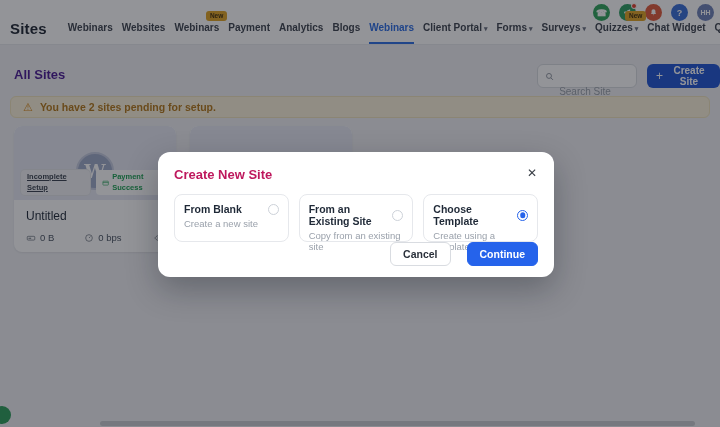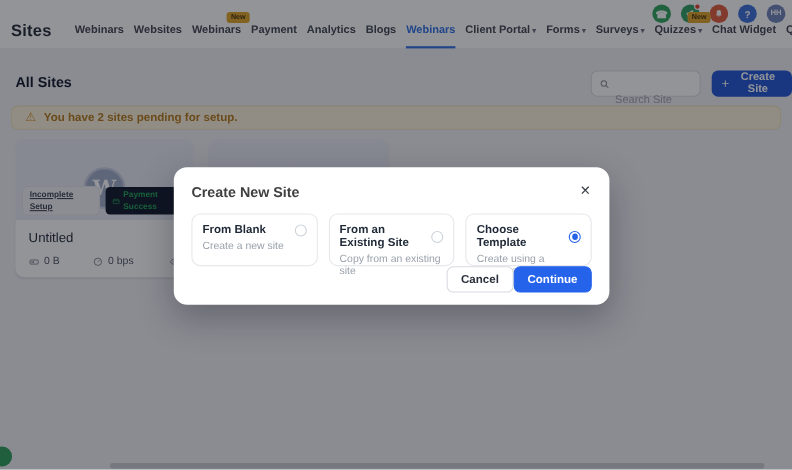--- a/index.html
+++ b/index.html
@@ -36,21 +36,21 @@
   .nav-item.active::after {
     content:""; position:absolute; left:0; right:0; bottom:-9px; height:2px; background:#2f6fe4;
   }
   .new-badge {
     position:absolute; top:-11px; right:-8px;
     background:#e0a426; color:#43300a; font-size:6.5px; font-weight:bold;
     padding:1px 4px; border-radius:3px; line-height:1.3;
   }
   .nav-divider { width:1px; height:16px; background:#d8dbe0; margin:0 4px; }
   
-  .page-title { position:absolute; left:14px; top:67px; font-size:13px; font-weight:bold; color:#0f172a; }
+  .page-title { position:absolute; left:14px; top:67px; font-size:13px; font-weight:bold; color:#4c1d95; }
   .search-box {
     position:absolute; left:537px; top:64px; width:100px; height:24px;
     background:#fff; border:1px solid #d9dce1; border-radius:6px;
     display:flex; align-items:center; padding:0 7px; gap:5px;
   }
   .search-box input {
     border:none; outline:none; width:100%; font-size:10px; color:#374151;
     font-family:"Liberation Sans", sans-serif; background:transparent;margin-top:30px;
   }
   .search-box input::placeholder { color:#9aa1ab; }
@@ -83,21 +83,21 @@
     background:#9fabc9; border:2px solid #c6cde0;
     display:flex; align-items:center; justify-content:center;
     color:#fff; font-family:"DejaVu Serif", serif; font-weight:bold; font-size:19px;
   }
   .badge-row { position:absolute; left:7px; bottom:5px; display:flex; gap:6px; }
   .pill {
     font-size:7.5px; font-weight:bold; padding:2px 6px; border-radius:4px;
     display:flex; align-items:center; gap:3px; line-height:1.4;
   }
   .pill.gray { background:#f2f3f6; color:#3b4350; box-shadow:0 0 0 1px #e3e5ea;text-decoration:underline; }
-  .pill.green { background:#0f172a; color:#1fa355;justify-content:flex-end; }
+  .pill.green { background:#ffffff; color:#1fa355;justify-content:flex-end; }
   .pill svg { width:8px; height:8px; stroke:#1fa355; fill:none; stroke-width:2; }
   .card-body { padding:9px 12px 0 12px; }
   .card-title { font-size:12px; color:#1f2937; margin-bottom:9px; }
   .stats { display:flex; align-items:center; font-size:9.5px; color:#4b5563; gap:4px; }
   .stats svg { width:10px; height:10px; stroke:#5b6370; fill:none; stroke-width:1.6; }
   .stat-speed { margin-left:26px; display:flex; align-items:center; gap:4px; }
   .stat-eye { margin-left:auto; display:flex; align-items:center; }
   
   .chat-bubble {
     position:absolute; left:-7px; top:406px; width:18px; height:18px;
@@ -107,37 +107,37 @@
     position:absolute; left:100px; bottom:1px; width:595px; height:5px;
     border-radius:3px; background:rgba(40,44,52,.18); z-index:1;
   }
   
   .overlay { position:absolute; inset:0; background:rgba(15,18,26,.45); z-index:10; }
   .modal {
     position:absolute; left:158px; top:152px; width:396px; height:125px;
     background:#fff; border-radius:12px; z-index:20;
     box-shadow:0 12px 32px rgba(10,15,25,.30);
   }
-  .modal-title { position:absolute; left:16px; top:15px; font-size:13px; font-weight:bold; color:#404040; }
+  .modal-title { position:absolute; left:16px; top:15px; font-size:13px; font-weight:bold; color:#be185d; }
   .modal-close { position:absolute; right:15px; top:12px; font-size:12px; color:#3b4048; cursor:pointer; padding:2px; }
   .options { position:absolute; left:16px; right:16px; top:42px; display:flex; gap:10px; }
   .option {
     flex:1; height:48px; border:1px solid #e6e8ec; border-radius:8px;
     padding:8px 9px 0 9px; cursor:pointer; background:#fff;
   }
   .opt-head { display:flex; align-items:center; justify-content:space-between; }
   .opt-title { font-size:10.5px; font-weight:bold; color:#1f2937; }
   .radio { width:11px; height:11px; border-radius:50%; border:1.5px solid #cdd2d9; background:#fff; flex:none; }
   .option.selected .radio { border-color:#2563eb; position:relative; }
   .option.selected .radio::after {
     content:""; position:absolute; left:50%; top:50%; transform:translate(-50%,-50%);
     width:5.5px; height:5.5px; border-radius:50%; background:#2563eb;
   }
   .opt-sub { font-size:9.5px; color:#9aa1ab; margin-top:3px; }
-  .modal-footer { position:absolute; right:16px; bottom:11px; display:flex; gap:0; }
+  .modal-footer { position:absolute; right:16px; bottom:11px; display:flex; gap:16px; }
   .btn {
     height:24px; padding:0 12px; border-radius:6px; font-size:10.5px; font-weight:600;
     display:flex; align-items:center; cursor:pointer; font-family:"Liberation Sans", sans-serif;
   }
   .btn-cancel { background:#fff; border:1px solid #d9dce1; color:#2b313b; }
   .btn-continue { background:#2563eb; border:1px solid #2563eb; color:#fff; }
 </style>
 </head>
 <body>
 

